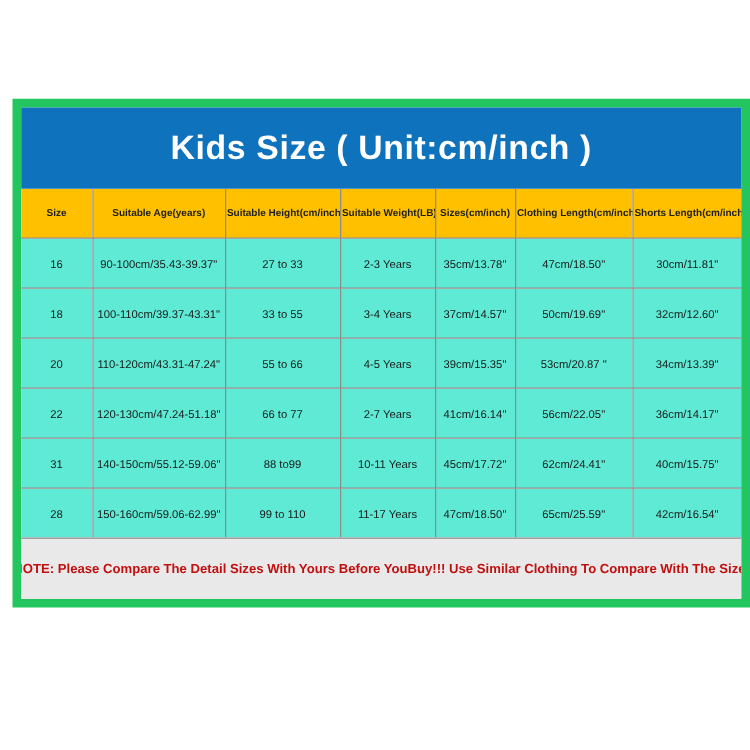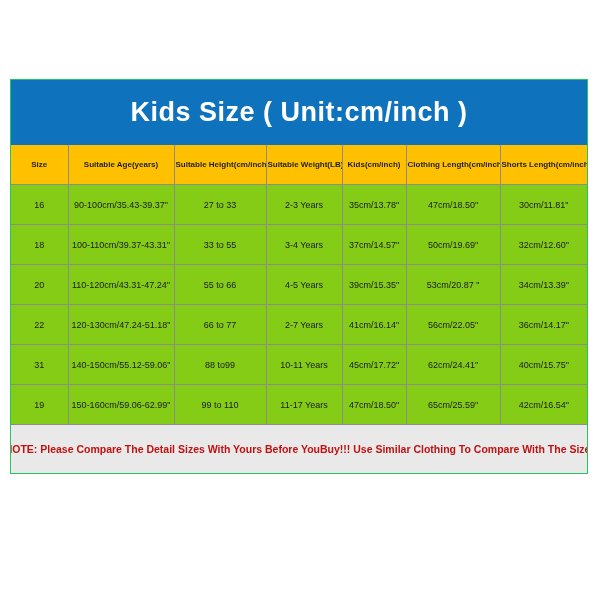--- a/index.html
+++ b/index.html
@@ -9,21 +9,21 @@
     height: 600px;
     background: #ffffff;
     font-family: "Liberation Sans", sans-serif;
     overflow: hidden;
   }
   .sheet {
     position: absolute;
     left: 10px;
     top: 79px;
     width: 576px;
-    border: 1px solid #22c55e;
+    border: 7px solid #22c55e;
     background: #ffffff;
   }
   .title-bar {
     height: 65px;
     background: var(--header-bg, #0f72bc);
     display: flex;
     align-items: center;
     justify-content: center;
   }
   .title-bar .title-text {
@@ -60,21 +60,21 @@
     white-space: nowrap;
   }
   td {
     height: 39px;
     font-size: 9px;
     font-weight: normal;
     color: #1a1a1a;
     text-align: center;
     vertical-align: middle;
     border: 1px solid #8c8c8c;
-    background: #84cc16;
+    background: #5eead4;
     padding: 0 1px;
     overflow: hidden;
     white-space: nowrap;
   }
   th:first-child, td:first-child { border-left: none; }
   th:last-child,  td:last-child  { border-right: none; }
   tbody tr:last-child td { border-bottom: none; }
   .note {
     height: 48px;
     background: var(--note-bg, #e9e9e9);
@@ -107,21 +107,21 @@
         <col class="c4">
         <col class="c5">
         <col class="c6">
     </colgroup>
     <thead>
       <tr>
           <th>Size</th>
           <th>Suitable Age(years)</th>
           <th>Suitable Height(cm/inch)</th>
           <th>Suitable Weight(LB)</th>
-          <th>Kids(cm/inch)</th>
+          <th>Sizes(cm/inch)</th>
           <th>Clothing Length(cm/inch)</th>
           <th>Shorts Length(cm/inch)</th>
         </tr>
     </thead>
     <tbody>
         <tr>
           <td>16</td>
           <td>90-100cm/35.43-39.37"</td>
           <td>27 to 33</td>
           <td>2-3 Years</td>
@@ -159,21 +159,21 @@
         <tr>
           <td>31</td>
           <td>140-150cm/55.12-59.06"</td>
           <td>88 to99</td>
           <td>10-11 Years</td>
           <td>45cm/17.72"</td>
           <td>62cm/24.41"</td>
           <td>40cm/15.75"</td>
         </tr>
         <tr>
-          <td>19</td>
+          <td>28</td>
           <td>150-160cm/59.06-62.99"</td>
           <td>99 to 110</td>
           <td>11-17 Years</td>
           <td>47cm/18.50"</td>
           <td>65cm/25.59"</td>
           <td>42cm/16.54"</td>
         </tr>
       </tbody>
   </table>
   <div class="note">

